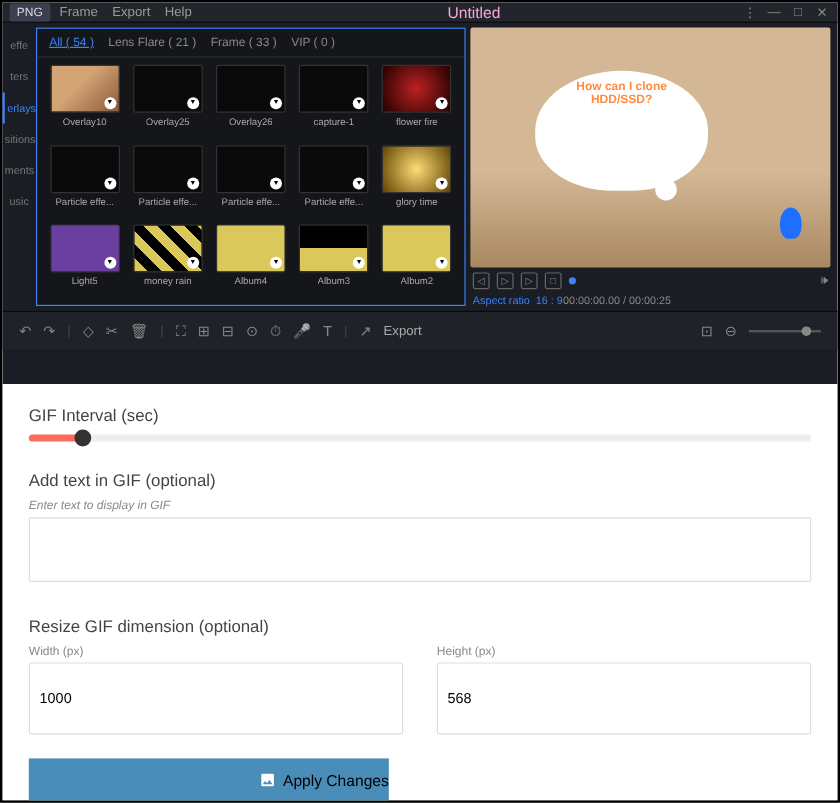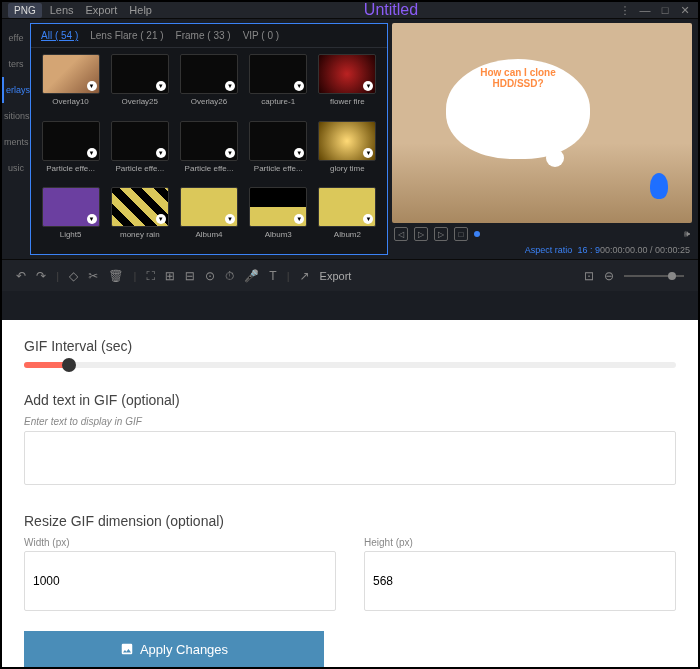--- a/index.html
+++ b/index.html
@@ -1,21 +1,21 @@
 <!DOCTYPE html>
 <html><head>
 <meta charset="utf-8">
 <style>
 *{margin:0;padding:0;box-sizing:border-box;font-family:-apple-system,BlinkMacSystemFont,"Segoe UI",Arial,sans-serif}
 body{background:#fff;width:700px;height:669px;overflow:hidden;border:2px solid #000}
 .editor{background:#1a1d23;color:#aaa;height:318px;position:relative;font-size:11px}
 .topbar{display:flex;align-items:center;height:17px;padding:0 6px;background:#22252b;border-bottom:1px solid #0a0a0a}
 .topbar .tag{background:#3a4050;padding:2px 6px;border-radius:2px;color:#ddd;font-size:10px;margin-right:8px}
 .topbar .menu{color:#999;margin-right:12px;font-size:11px;cursor:default}
-.topbar .title{flex:1;text-align:center;color:#8b5cf6;font-size:16px}
+.topbar .title{flex:1;text-align:center;color:#f9a8d4;font-size:13px}
 .topbar .winbtns{display:flex;gap:6px}
 .topbar .winbtns span{width:14px;height:14px;display:flex;align-items:center;justify-content:center;color:#888}
 .saved{position:absolute;right:10px;top:28px;font-size:9px;color:#888}
 .main{display:flex;height:240px}
 .sidebar{width:28px;background:#1a1d23;display:flex;flex-direction:column;padding-top:6px}
 .sidebar .sbi{writing-mode:horizontal-tb;font-size:9px;color:#777;padding:8px 2px;text-align:center;cursor:pointer}
 .sidebar .sbi.active{color:#3b82f6;border-left:2px solid #3b82f6}
 .panel{flex:0 0 358px;border:1px solid #3b82f6;margin:4px 4px 4px 0;background:#14161a;display:flex;flex-direction:column}
 .tabs{display:flex;gap:12px;padding:6px 10px;font-size:10px;color:#888;border-bottom:1px solid #2a2d33}
 .tabs .tab.active{color:#3b82f6;text-decoration:underline}
@@ -34,51 +34,51 @@
 .thumb .lbl{font-size:8px;color:#aaa;white-space:nowrap;overflow:hidden;text-overflow:ellipsis;max-width:58px}
 .preview{flex:1;margin:4px 6px 4px 0;display:flex;flex-direction:column}
 .previewbox{flex:1;background:linear-gradient(#d4b896 60%,#a88860);border-radius:2px;position:relative;overflow:hidden}
 .bubble{position:absolute;left:18%;top:18%;width:48%;height:50%;background:#fff;border-radius:50% 50% 45% 45%;display:flex;align-items:flex-start;justify-content:center;padding:8px}
 .bubble::after{content:"";position:absolute;bottom:-8px;right:18%;width:18px;height:18px;background:#fff;border-radius:50%}
 .bubble span{color:#ff8c42;font-weight:600;font-size:10px;text-align:center}
 .char{position:absolute;right:8%;bottom:12%;width:18px;height:26px;background:#1e6fff;border-radius:50% 50% 40% 40%}
 .pctrls{display:flex;align-items:center;gap:6px;padding:4px 2px;font-size:10px;color:#888}
 .pctrls .pb{width:14px;height:14px;border:1px solid #666;border-radius:2px;display:flex;align-items:center;justify-content:center;font-size:8px;cursor:pointer}
 .pctrls .dot{width:6px;height:6px;background:#3b82f6;border-radius:50%}
-.pinfo{display:flex;justify-content:flex-end;padding:0 2px;font-size:9px;color:#888}
+.pinfo{display:flex;justify-content:flex-start;padding:0 2px;font-size:9px;color:#888}
 .pinfo .ar span{color:#3b82f6}
 .toolbar{display:flex;align-items:center;gap:10px;padding:6px 14px;background:#1f2228;border-top:1px solid #0a0a0a;height:32px}
 .toolbar .ti{color:#888;font-size:12px;cursor:pointer}
 .toolbar .sep{color:#444}
 .toolbar .export{color:#aaa;font-size:11px}
 .toolbar .spacer{flex:1}
 .toolbar .slider{width:60px;height:2px;background:#555;position:relative}
 .toolbar .slider::after{content:"";position:absolute;right:8px;top:-3px;width:8px;height:8px;background:#888;border-radius:50%}
 
 .lower{padding:18px 22px;color:#333}
 .section-lbl{font-size:14px;color:#444;margin-bottom:8px}
 .interval-track{height:6px;background:#eee;border-radius:3px;position:relative;margin-bottom:24px}
 .interval-fill{position:absolute;left:0;top:0;height:6px;width:42px;background:#ff6b5b;border-radius:3px}
 .interval-thumb{position:absolute;left:38px;top:-4px;width:14px;height:14px;background:#333;border-radius:50%}
 .hint{font-size:10px;color:#888;font-style:italic;margin-bottom:4px}
 .ta{width:100%;height:54px;border:1px solid #ddd;border-radius:2px;resize:none;padding:6px;font-size:12px;margin-bottom:24px}
 .dims{display:flex;gap:28px;margin-top:4px}
 .dimcol{flex:1}
 .dimcol label{font-size:10px;color:#888;display:block;margin-bottom:3px}
 .dimcol input{width:100%;border:1px solid #ddd;padding:22px 8px;font-size:12px;border-radius:2px}
-.apply{margin-top:20px;width:300px;height:36px;background:#4a8db8;color:#ffffff;border:none;font-size:13px;display:flex;align-items:center;justify-content:center;gap:6px;cursor:pointer}
+.apply{margin-top:20px;width:300px;height:36px;background:#4a8db8;color:#000000;border:none;font-size:13px;display:flex;align-items:center;justify-content:flex-end;gap:6px;cursor:pointer}
 .apply svg{width:14px;height:14px;fill:#fff}
 </style>
 </head>
 <body>
 
 <div class="editor">
   <div class="topbar">
     <span class="tag">PNG</span>
-    <span class="menu">Lens</span>
+    <span class="menu">Frame</span>
     <span class="menu">Export</span>
     <span class="menu">Help</span>
     <span class="title">Untitled</span>
     <div class="winbtns">
       <span>⋮</span>
       <span>—</span>
       <span>□</span>
       <span>✕</span>
     </div>
   </div>

